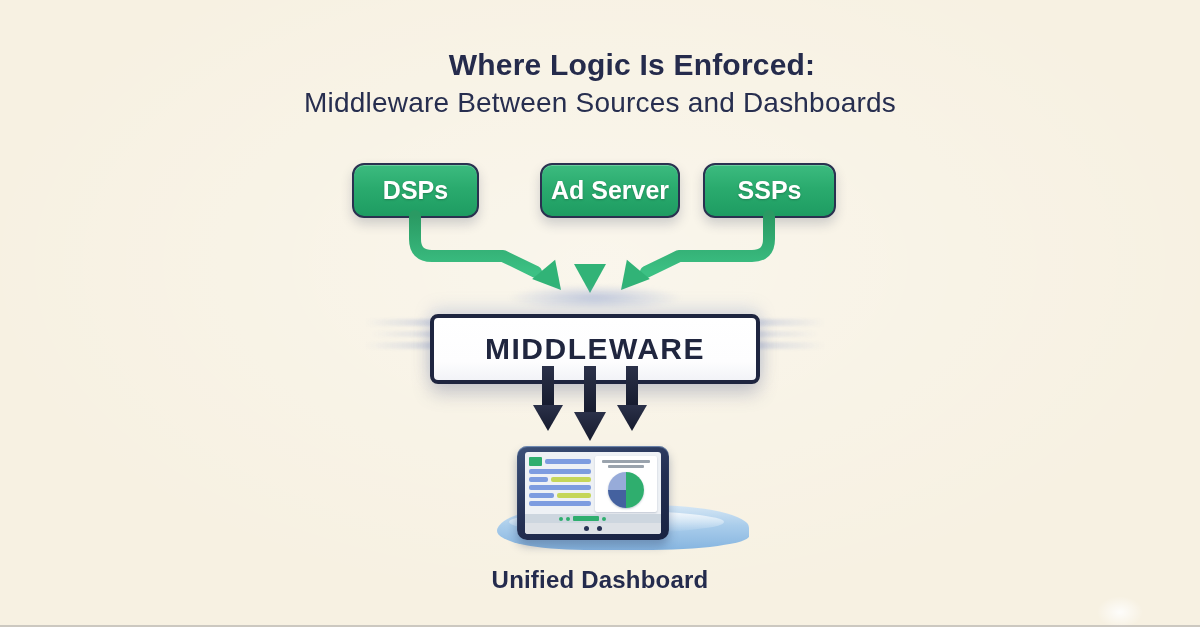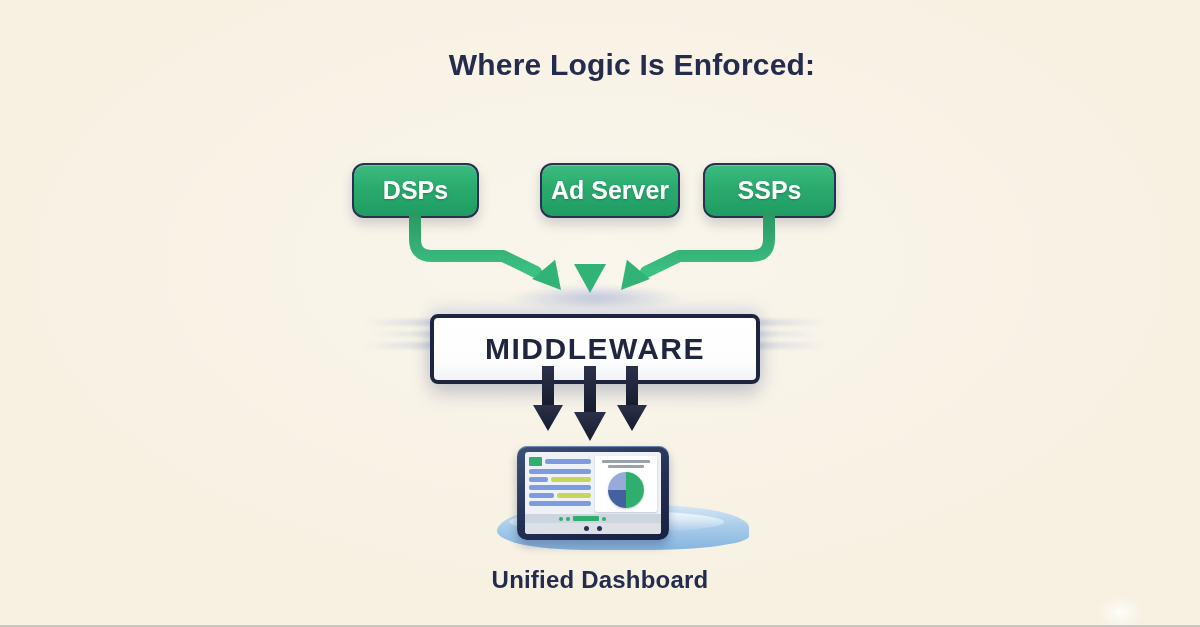--- a/index.html
+++ b/index.html
@@ -130,20 +130,21 @@
     position:absolute;top:566px;left:0;width:1200px;text-align:center;
     font-size:24px;font-weight:700;color:#242b4d;letter-spacing:0.2px;
   }
 </style>
 </head>
 <body>
 
 <div class="canvas">
 
   <div class="title-line1">Where Logic Is Enforced:</div>
+  <div class="title-line2">Middleware Between Sources and Dashboards</div>
 
   <div class="src-box src-dsps">
     <span>DSPs</span>
   </div>
   <div class="src-box src-adserver">
     <span>Ad Server</span>
   </div>
   <div class="src-box src-ssps">
     <span>SSPs</span>
   </div>

